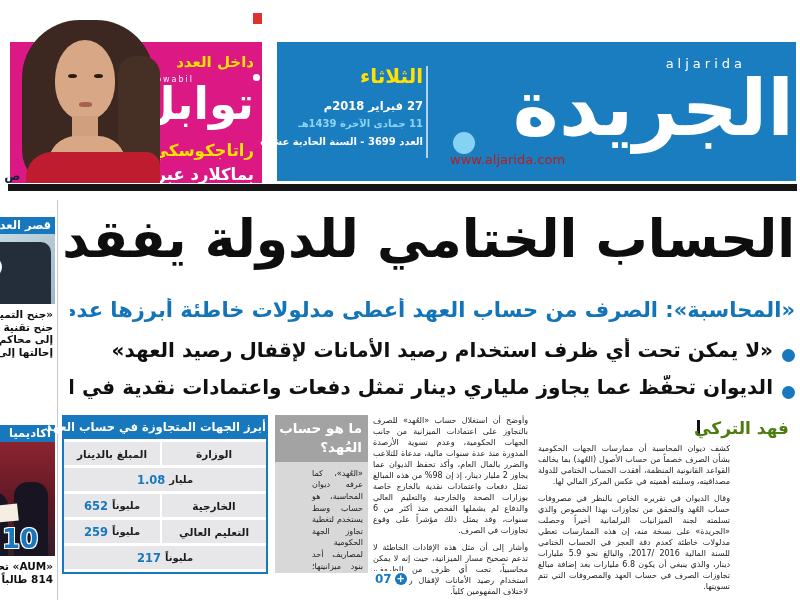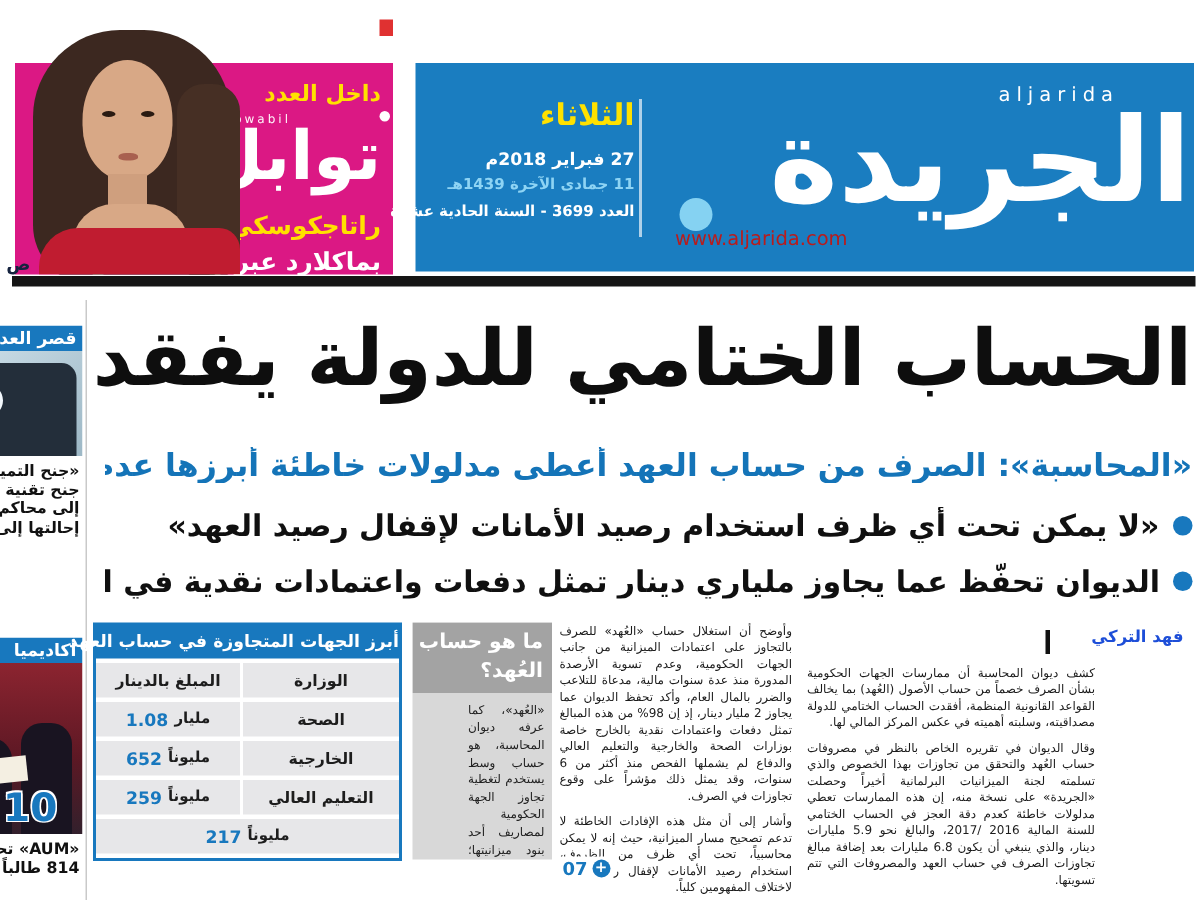--- a/index.html
+++ b/index.html
@@ -58,27 +58,27 @@
   .photo-acad { position:relative; height:114px; background:linear-gradient(180deg,#8c2430 0%,#5d1824 55%,#32202c 100%); overflow:hidden; }
   .photo-acad .fig { position:absolute; bottom:0; width:34px; height:64px; background:#191421; border-radius:14px 14px 0 0; }
   .photo-acad .cert { position:absolute; left:58px; bottom:34px; width:30px; height:17px; background:#f4efe2; transform:rotate(-6deg); }
   .photo-acad .num { position:absolute; left:72px; bottom:2px; color:#1878be; font-weight:bold; font-size:26px;
       text-shadow:1px 1px 0 #fff,-1px -1px 0 #fff,1px -1px 0 #fff,-1px 1px 0 #fff; }
 
   
   .headline { left:62px; right:5px; top:197px; font-size:52px; font-weight:bold; color:#0e0e0e;
       text-align:right; white-space:nowrap; overflow:hidden; line-height:1.65; }
   .subhead { right:5px; left:70px; top:298px; color:#1474b8; font-size:21px; font-weight:bold; text-align:right; white-space:nowrap; overflow:hidden; }
-  .bullet-item { right:5px; left:70px; display:flex; align-items:center; gap:9px; direction:rtl; }
+  .bullet-item { right:5px; left:70px; display:flex; align-items:flex-end; gap:9px; direction:rtl; }
   .bullet-icon { width:13px; height:13px; border-radius:50%; background:#1878be; flex:0 0 auto; }
   .bullet-text { font-size:20px; font-weight:bold; color:#101010; white-space:nowrap; overflow:hidden; }
 
   
   .byline-bar { left:697px; top:420px; width:3px; height:16px; background:#111111; }
-  .byline { left:703px; top:418px; width:86px; text-align:right; color:#1d4ed8; font-weight:bold; font-size:11px; white-space:nowrap; }
+  .byline { left:703px; top:418px; width:86px; text-align:right; color:#4d7c0f; font-weight:bold; font-size:17px; white-space:nowrap; }
   .newscol { top:415px; font-size:8px; line-height:1.38; color:#1c1c1c; text-align:justify; }
   .newscol p + p { margin-top:6px; }
   .col1 { left:538px; width:192px; top:443px; height:157px; overflow:hidden; }
   .col2 { left:373px; width:155px; height:185px; overflow:hidden; }
   .pageref07 { left:373px; top:571px; direction:ltr; display:flex; align-items:center; gap:3px; background:#ffffff; padding:1px 2px; }
   .pageref07 .n { color:#1878be; font-weight:bold; font-size:12px; }
   .plus-disc { width:12px; height:12px; border-radius:50%; background:#1878be; color:#ffffff; font-size:10px; line-height:12px; text-align:center; font-weight:bold; }
 
   
   .explainer { left:275px; top:415px; width:93px; height:158px; background:#d8d8d8; overflow:hidden; }
@@ -208,21 +208,20 @@
   <div class="body">«العُهد»، كما عرفه ديوان المحاسبة، هو حساب وسط يستخدم لتغطية تجاوز الجهة الحكومية لمصاريف أحد بنود ميزانيتها؛ لعدم كفاية الاعتماد المالي المرصود لهذا البند.</div>
 </div>
 
 <div class="abs gov-table">
   <div class="gt-title">أبرز الجهات المتجاوزة في حساب العهد</div>
   <div class="gt-row">
     <div class="gt-cell gt-min">الوزارة</div>
     <div class="gt-cell gt-amt" style="font-size:10.5px;">المبلغ بالدينار</div>
   </div>
   <div class="gt-row">
-    <div class="gt-cell gt-min">الصحة</div>
     <div class="gt-cell gt-amt">
       <span class="num">1.08</span>
       <span>مليار</span>
     </div>
   </div>
   <div class="gt-row">
     <div class="gt-cell gt-min">الخارجية</div>
     <div class="gt-cell gt-amt">
       <span class="num">652</span>
       <span>مليوناً</span>

